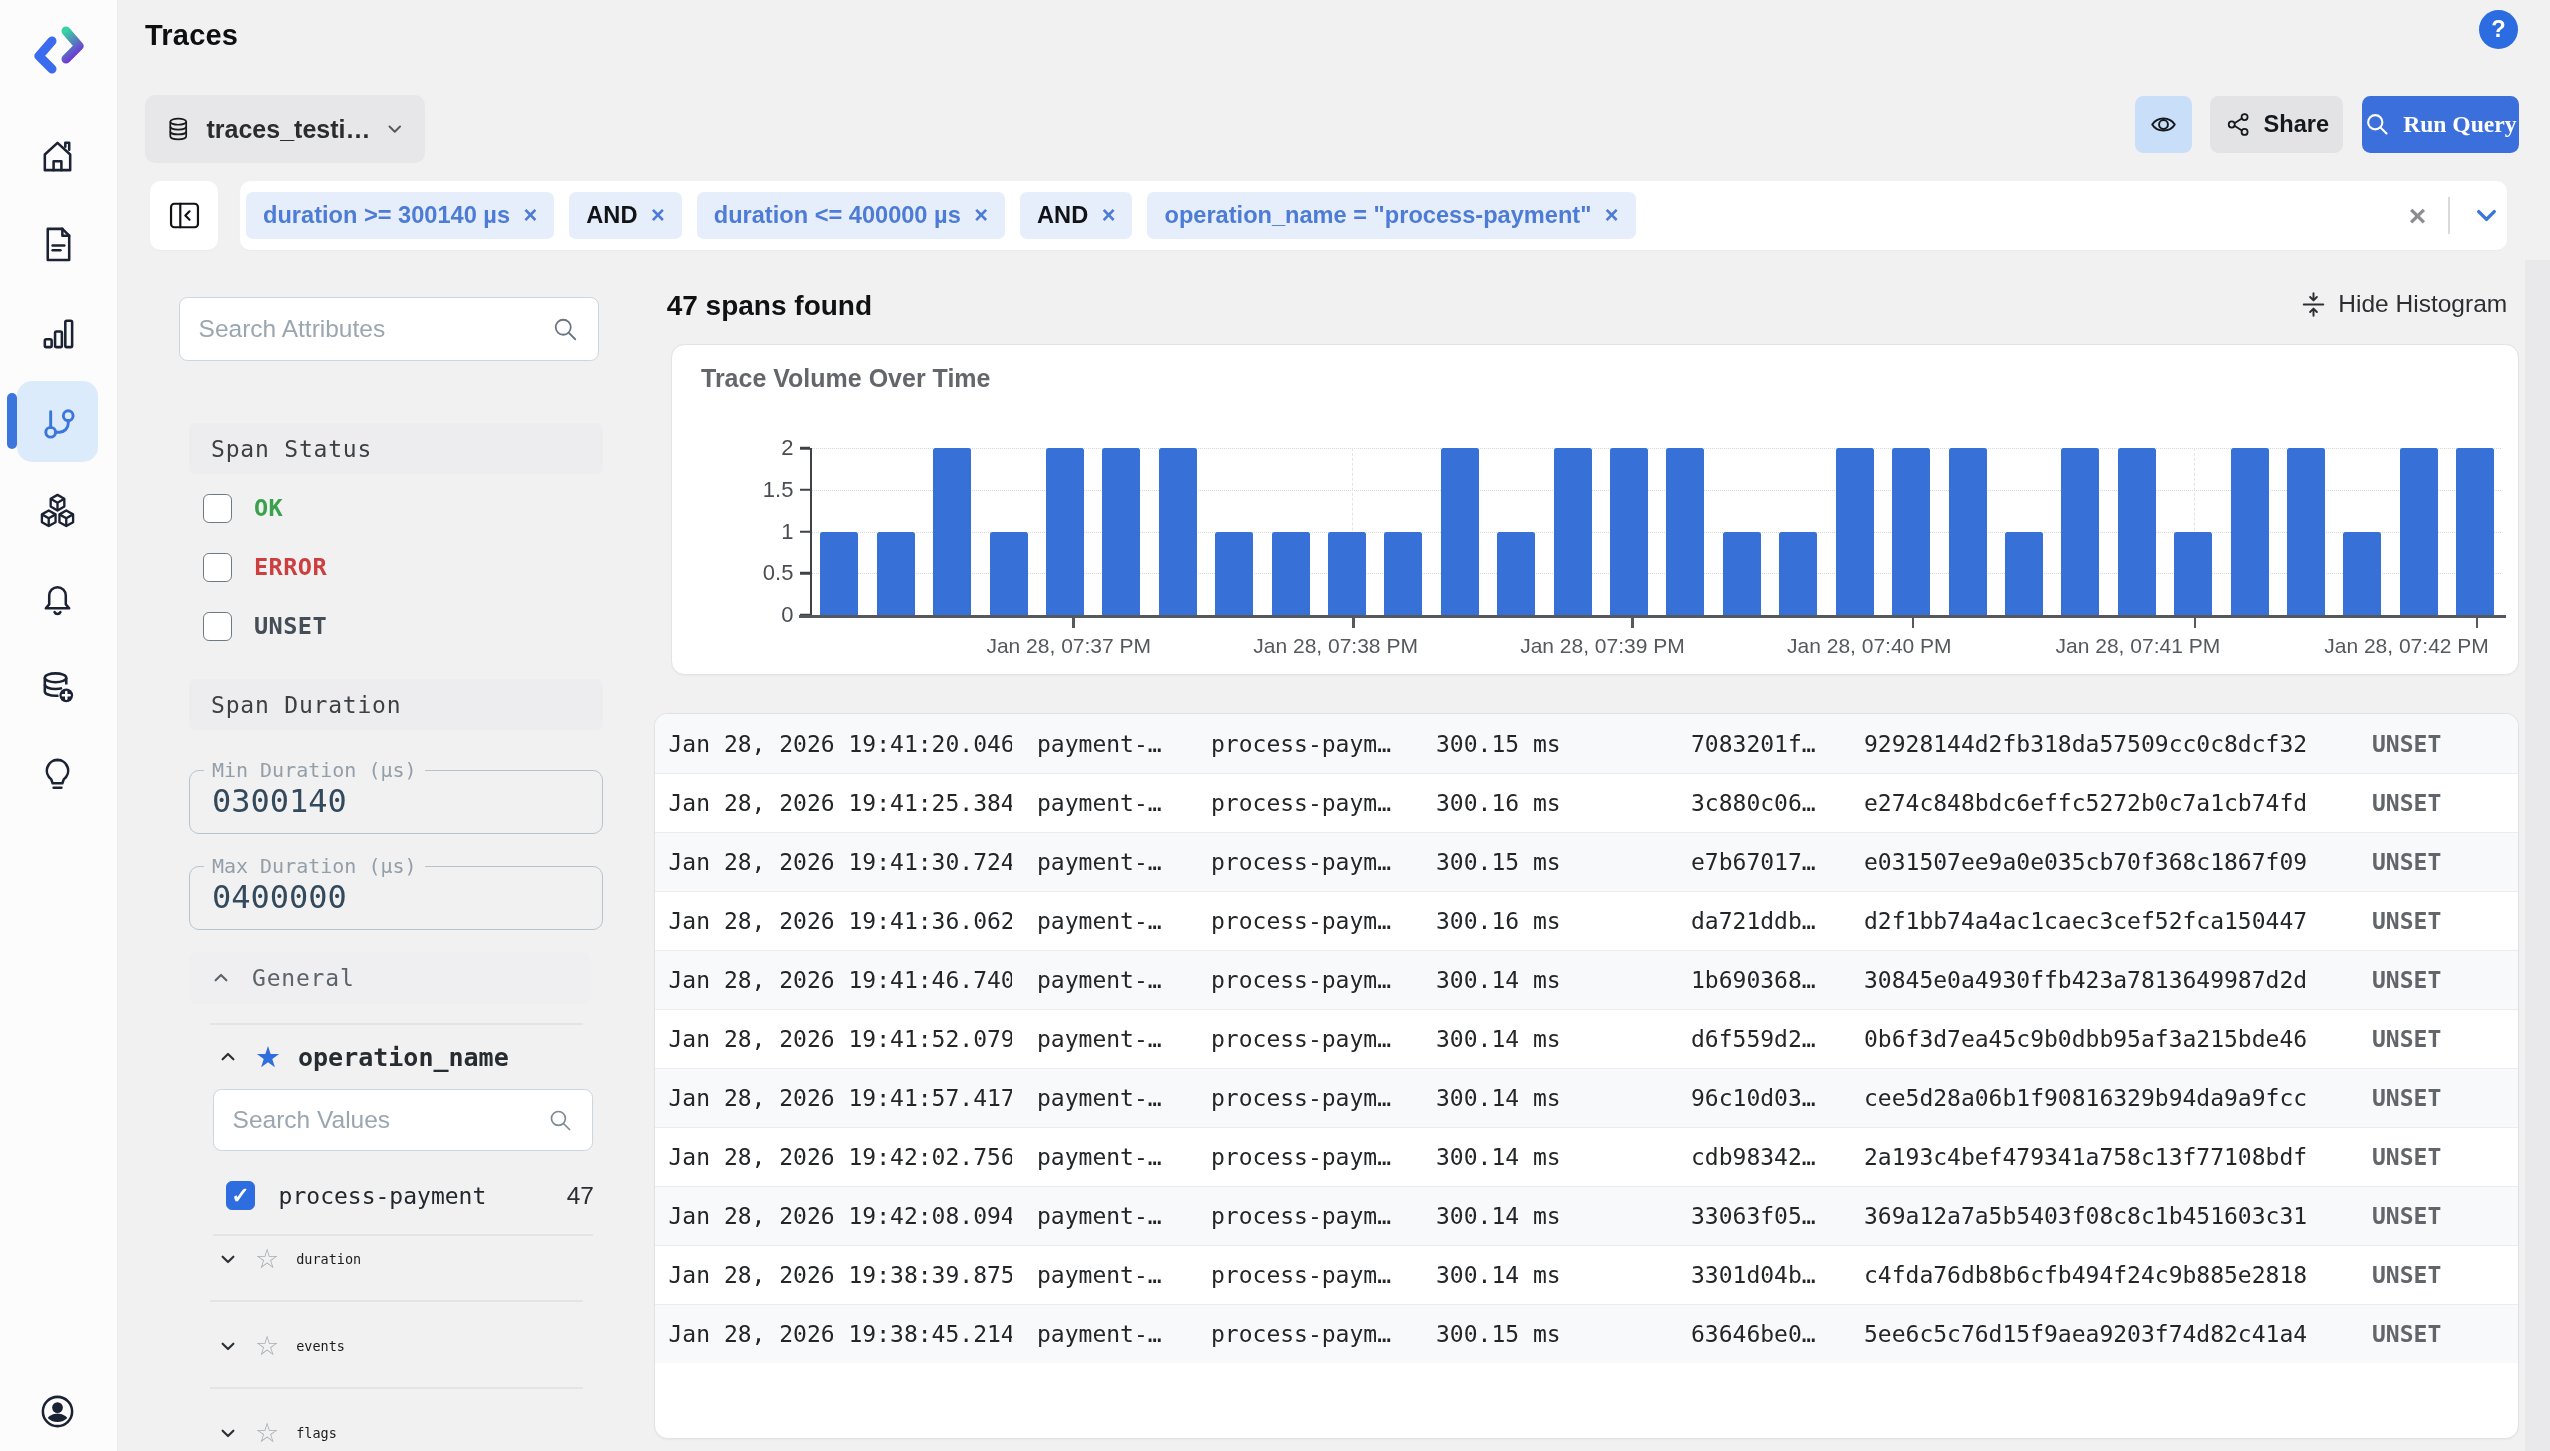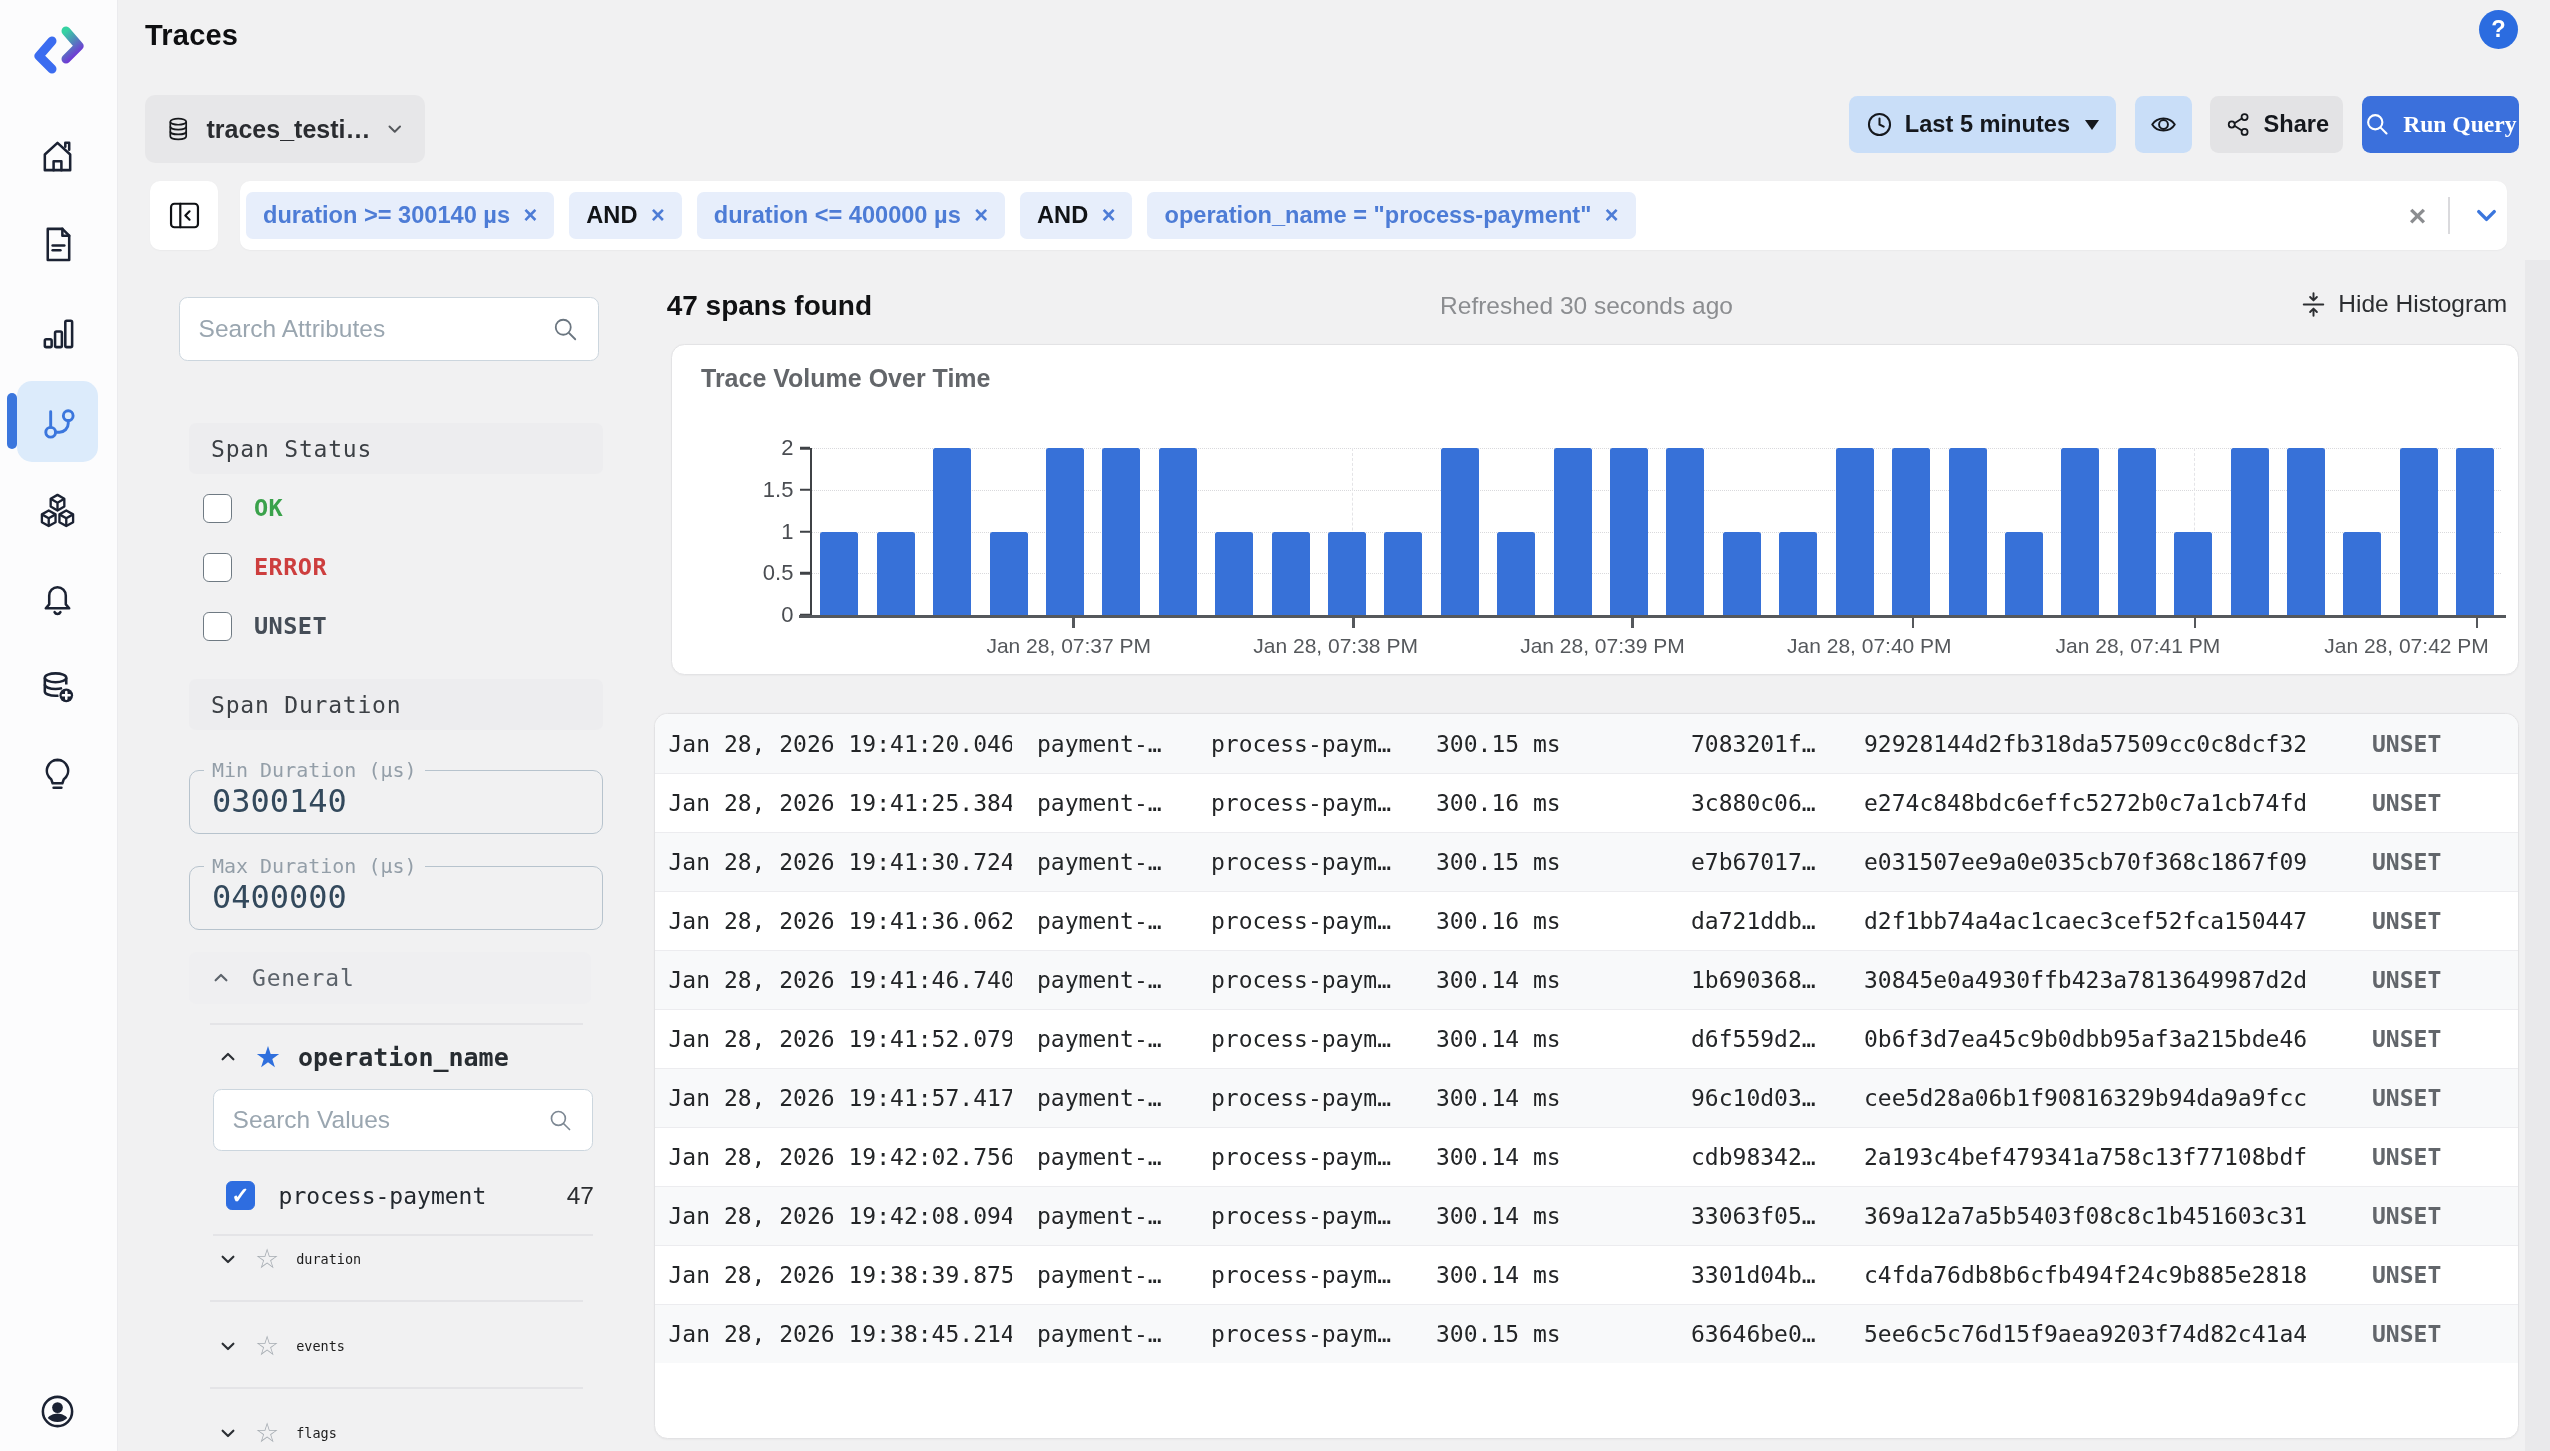--- a/index.html
+++ b/index.html
@@ -214,28 +214,20 @@
     <path d="M8 9 V31 c0 2.6 5.4 4.6 12 4.6 s12 -2 12 -4.6 V9"></path>
     <path d="M8 16.3 c0 2.6 5.4 4.6 12 4.6 s12 -2 12 -4.6 M8 23.6 c0 2.6 5.4 4.6 12 4.6 s12 -2 12 -4.6"></path>
   </svg>
   <span class="ds-label">traces_testi…</span>
   <svg width="23.6" height="23.6" viewBox="0 0 26 26" fill="none" stroke="#55585c" stroke-width="2.6" stroke-linecap="round" stroke-linejoin="round" style="margin-left:auto">
     <polyline points="6 10 13 17 20 10"></polyline>
   </svg>
 </div>
 
 <div id="right-controls">
-  <div class="ctl-btn" id="time-range">
-    <svg width="27" height="27" viewBox="0 0 32 32" fill="none" stroke="#15181d" stroke-width="2.4" stroke-linecap="round">
-      <circle cx="16" cy="16" r="12.5"></circle>
-        <path d="M16 9 V16 L21 18.5"></path>
-    </svg>
-    <span>Last 5 minutes</span>
-    <span class="caret-down"></span>
-  </div>
   <div class="ctl-btn" id="eye-btn">
     <svg width="29" height="29" viewBox="0 0 36 36" fill="none" stroke="#15181d" stroke-width="2.4" stroke-linejoin="round">
       <path d="M4 18 C10 8 26 8 32 18 C26 28 10 28 4 18 Z"></path>
         <circle cx="18" cy="18" r="5.5"></circle>
     </svg>
   </div>
   <div class="ctl-btn" id="share-btn">
     <svg width="27" height="27" viewBox="0 0 40 40" fill="none" stroke="#15181d" stroke-width="2.6" stroke-linecap="round">
       <circle cx="10" cy="20" r="4.5"></circle>
         <circle cx="29" cy="9" r="4.5"></circle>
@@ -380,21 +372,20 @@
       <svg width="20" height="20" viewBox="0 0 26 26" fill="none" stroke="#2b2f34" stroke-width="2.8" stroke-linecap="round" stroke-linejoin="round">
         <polyline points="6 10 13 17 20 10"></polyline>
       </svg>
       <span class="star-outline">☆</span>
       <span class="group-label mono">flags</span>
     </div>
   </div>
 
 <div id="results-header">
   <div id="spans-found">47 spans found</div>
-  <div id="refreshed">Refreshed 30 seconds ago</div>
   <div id="hide-histogram">
     <svg width="27" height="27" viewBox="0 0 36 36" fill="none" stroke="#2c2e31" stroke-width="2.6" stroke-linecap="round" stroke-linejoin="round">
       <path d="M5 18 H31"></path>
         <path d="M18 3 V12 M13.5 8 L18 12.5 L22.5 8"></path>
         <path d="M18 33 V24 M13.5 28 L18 23.5 L22.5 28"></path>
     </svg>
     <span>Hide Histogram</span>
   </div>
 </div>
 

